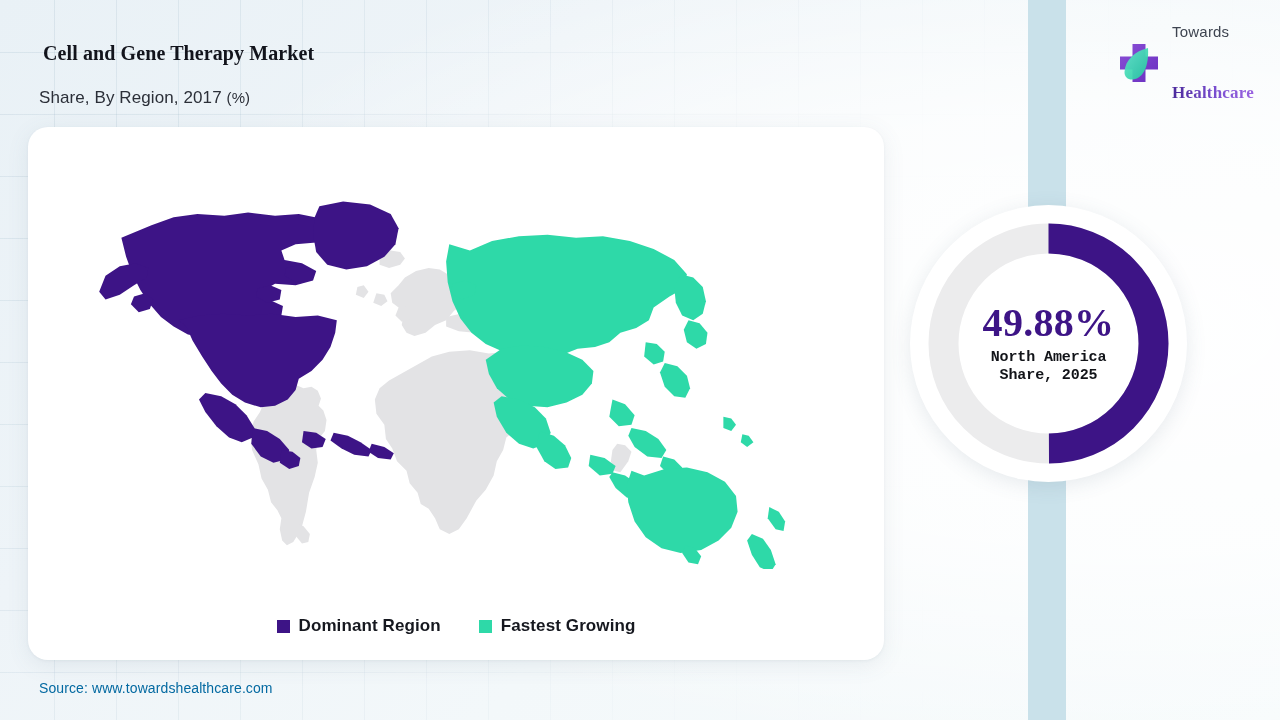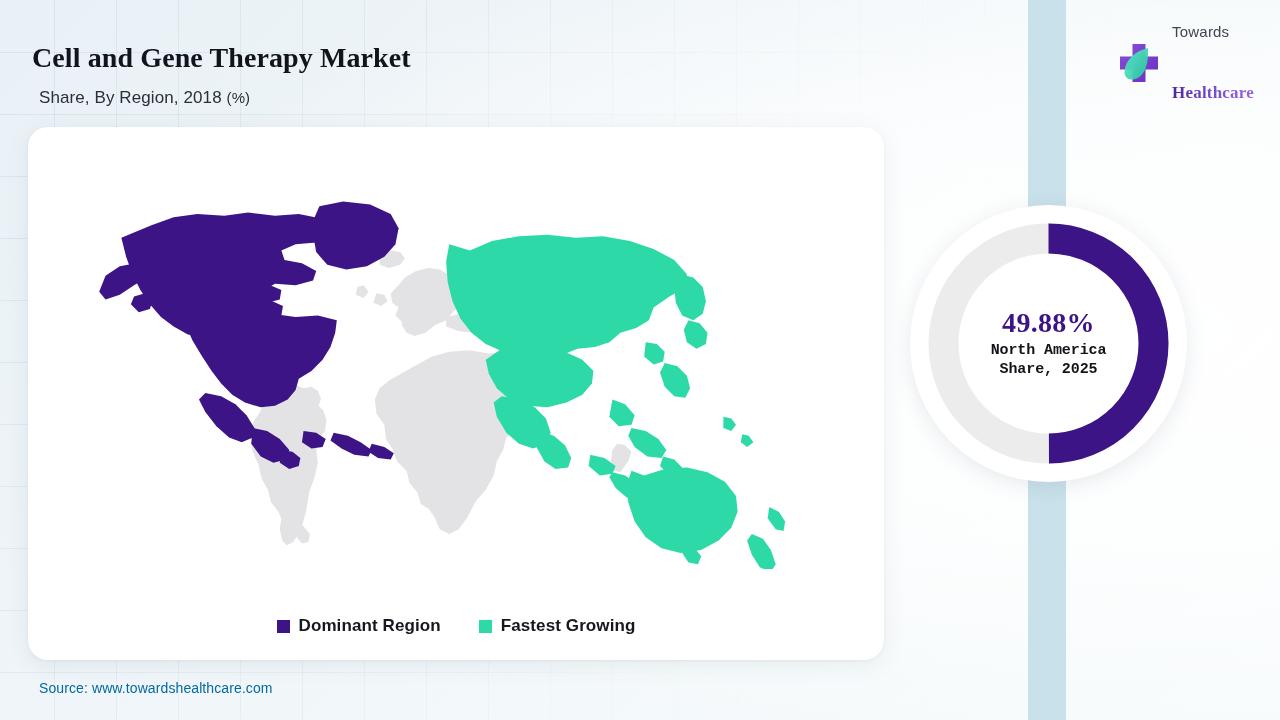--- a/index.html
+++ b/index.html
@@ -30,23 +30,23 @@
     position:absolute; inset:0;
     background:radial-gradient(120% 90% at 88% 46%, rgba(255,255,255,.96) 0%, rgba(255,255,255,.75) 34%, rgba(255,255,255,0) 66%);
   }
   #accent-band{
     position:absolute; left:1028px; top:0; width:38px; height:720px;
     background:#c9e1ea;
   }
 
   
   #page-title{
-    position:absolute; left:32px; top:42px;
+    position:absolute; left:43px; top:42px;
     font-family:"Liberation Serif", serif;
-    font-weight:bold; font-size:28px; letter-spacing:.1px;
+    font-weight:bold; font-size:20px; letter-spacing:.1px;
     color:#12141c;
   }
   #page-subtitle{
     position:absolute; left:39px; top:88px;
     font-size:17px; color:#2b2f38; letter-spacing:.1px;
   }
   #page-subtitle .pct{ font-size:15px; }
 
   
   #logo{
@@ -97,38 +97,38 @@
     background:#ffffff;
     box-shadow:0 4px 20px rgba(80,100,125,0.13);
   }
   #donut-svg{ position:absolute; inset:0; width:100%; height:100%; }
   #donut-center{
     position:absolute; left:50%; top:50%; transform:translate(-50%,-50%);
     width:170px; text-align:center; pointer-events:none;
   }
   #donut-value{
     font-family:"Liberation Serif", serif; font-weight:bold;
-    font-size:28px; color:#3d1486; letter-spacing:.3px; line-height:1.05;
+    font-size:40px; color:#3d1486; letter-spacing:.3px; line-height:1.05;
   }
   #donut-caption{
     margin-top:5px; font-size:15px; font-weight:bold;
     color:#121419; line-height:1.25; letter-spacing:-.1px;font-family:Liberation Mono, monospace;
   }
 </style>
 </head>
 <body>
 
 <div id="bg-base"></div>
 <div id="bg-grid"></div>
 <div id="bg-wash"></div>
 <div id="accent-band"></div>
 
 <h1 id="page-title">Cell and Gene Therapy Market</h1>
 <div id="page-subtitle">
-  <span>Share, By Region, 2018 </span><span class="pct">(%)</span>
+  <span>Share, By Region, 2017 </span><span class="pct">(%)</span>
 </div>
 
 <div id="logo">
   <div id="logo-mark">
     <svg viewBox="0 0 48 48" width="48" height="48" aria-hidden="true">
       <defs>
         <linearGradient id="gCross" x1="0" y1="0" x2="1" y2="1">
           <stop offset="0%" stop-color="#8a4fd6"></stop>
           <stop offset="100%" stop-color="#6a2fc0"></stop>
         </linearGradient>

